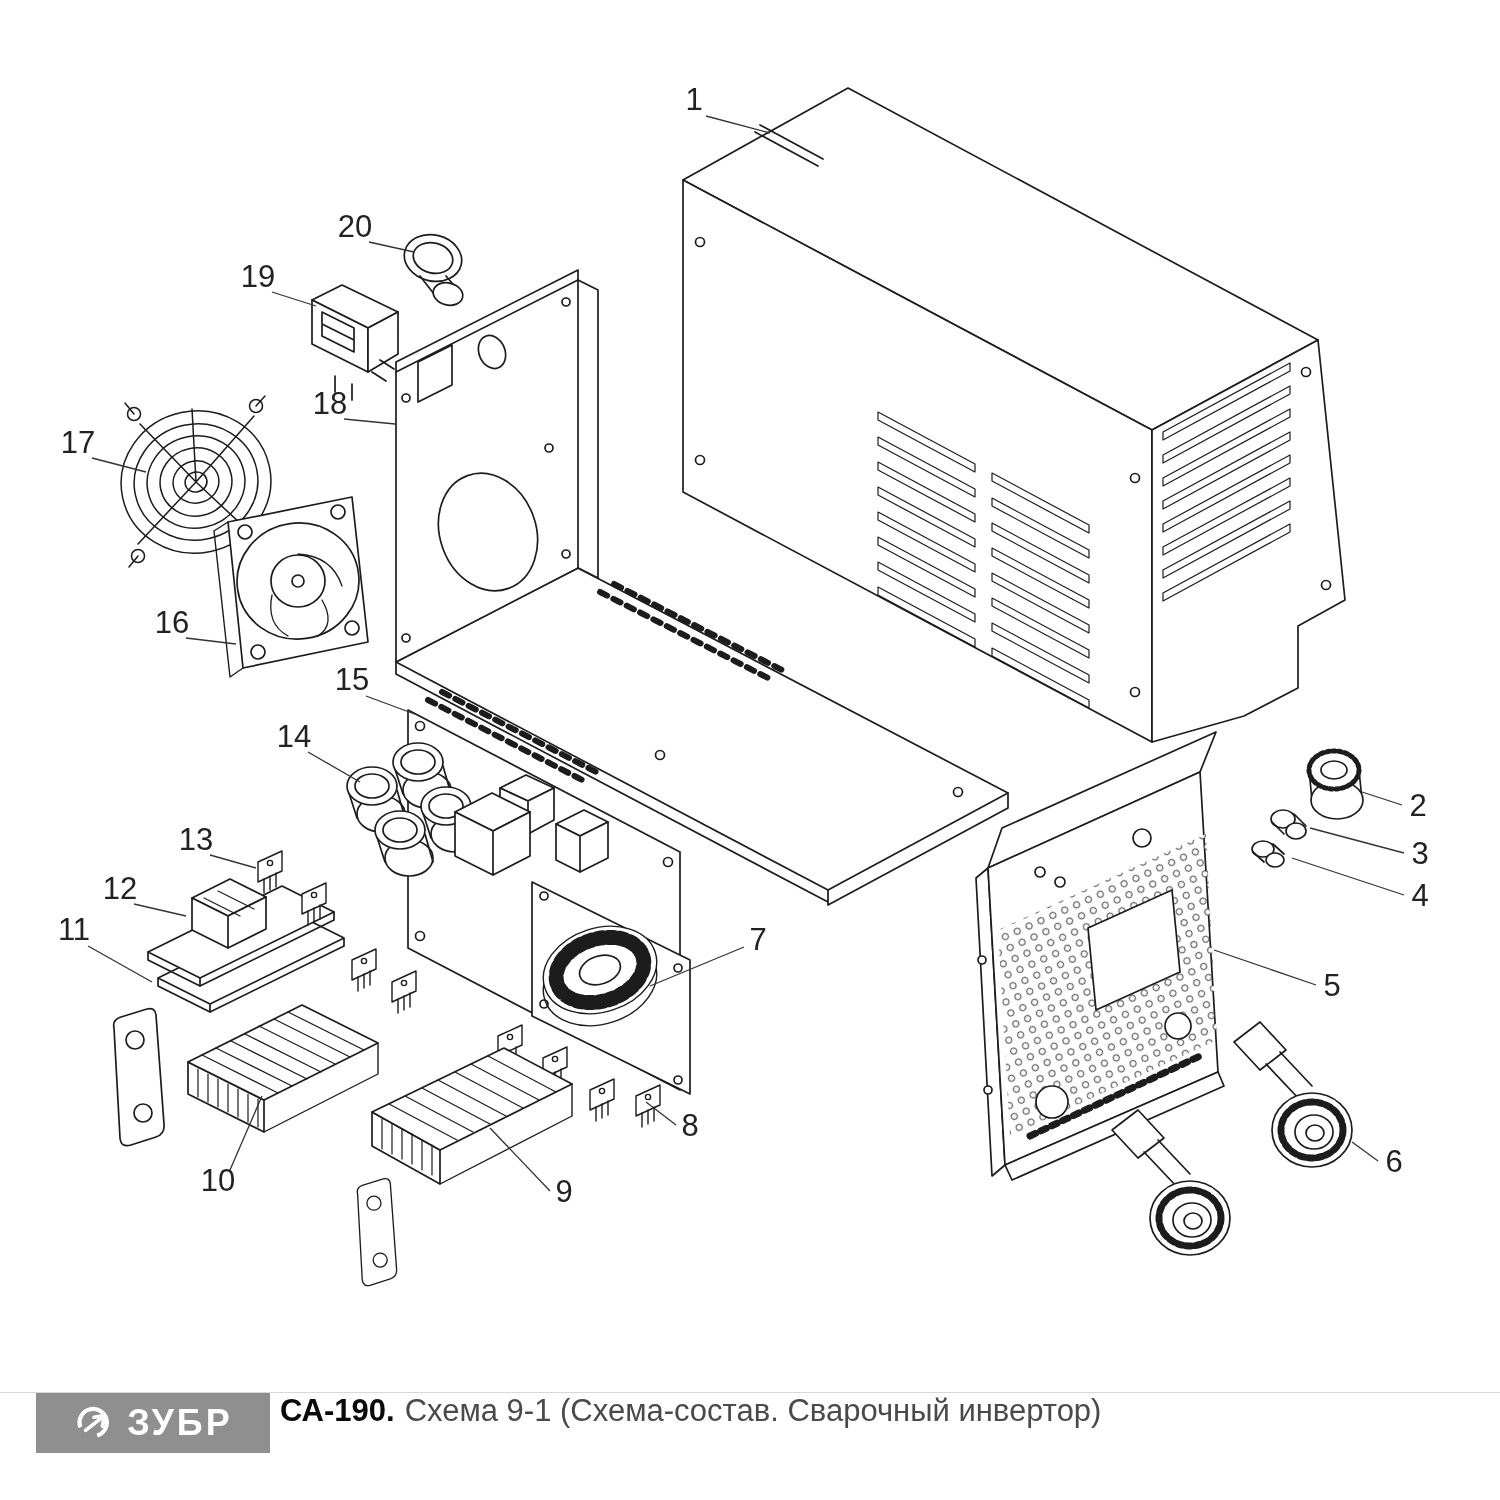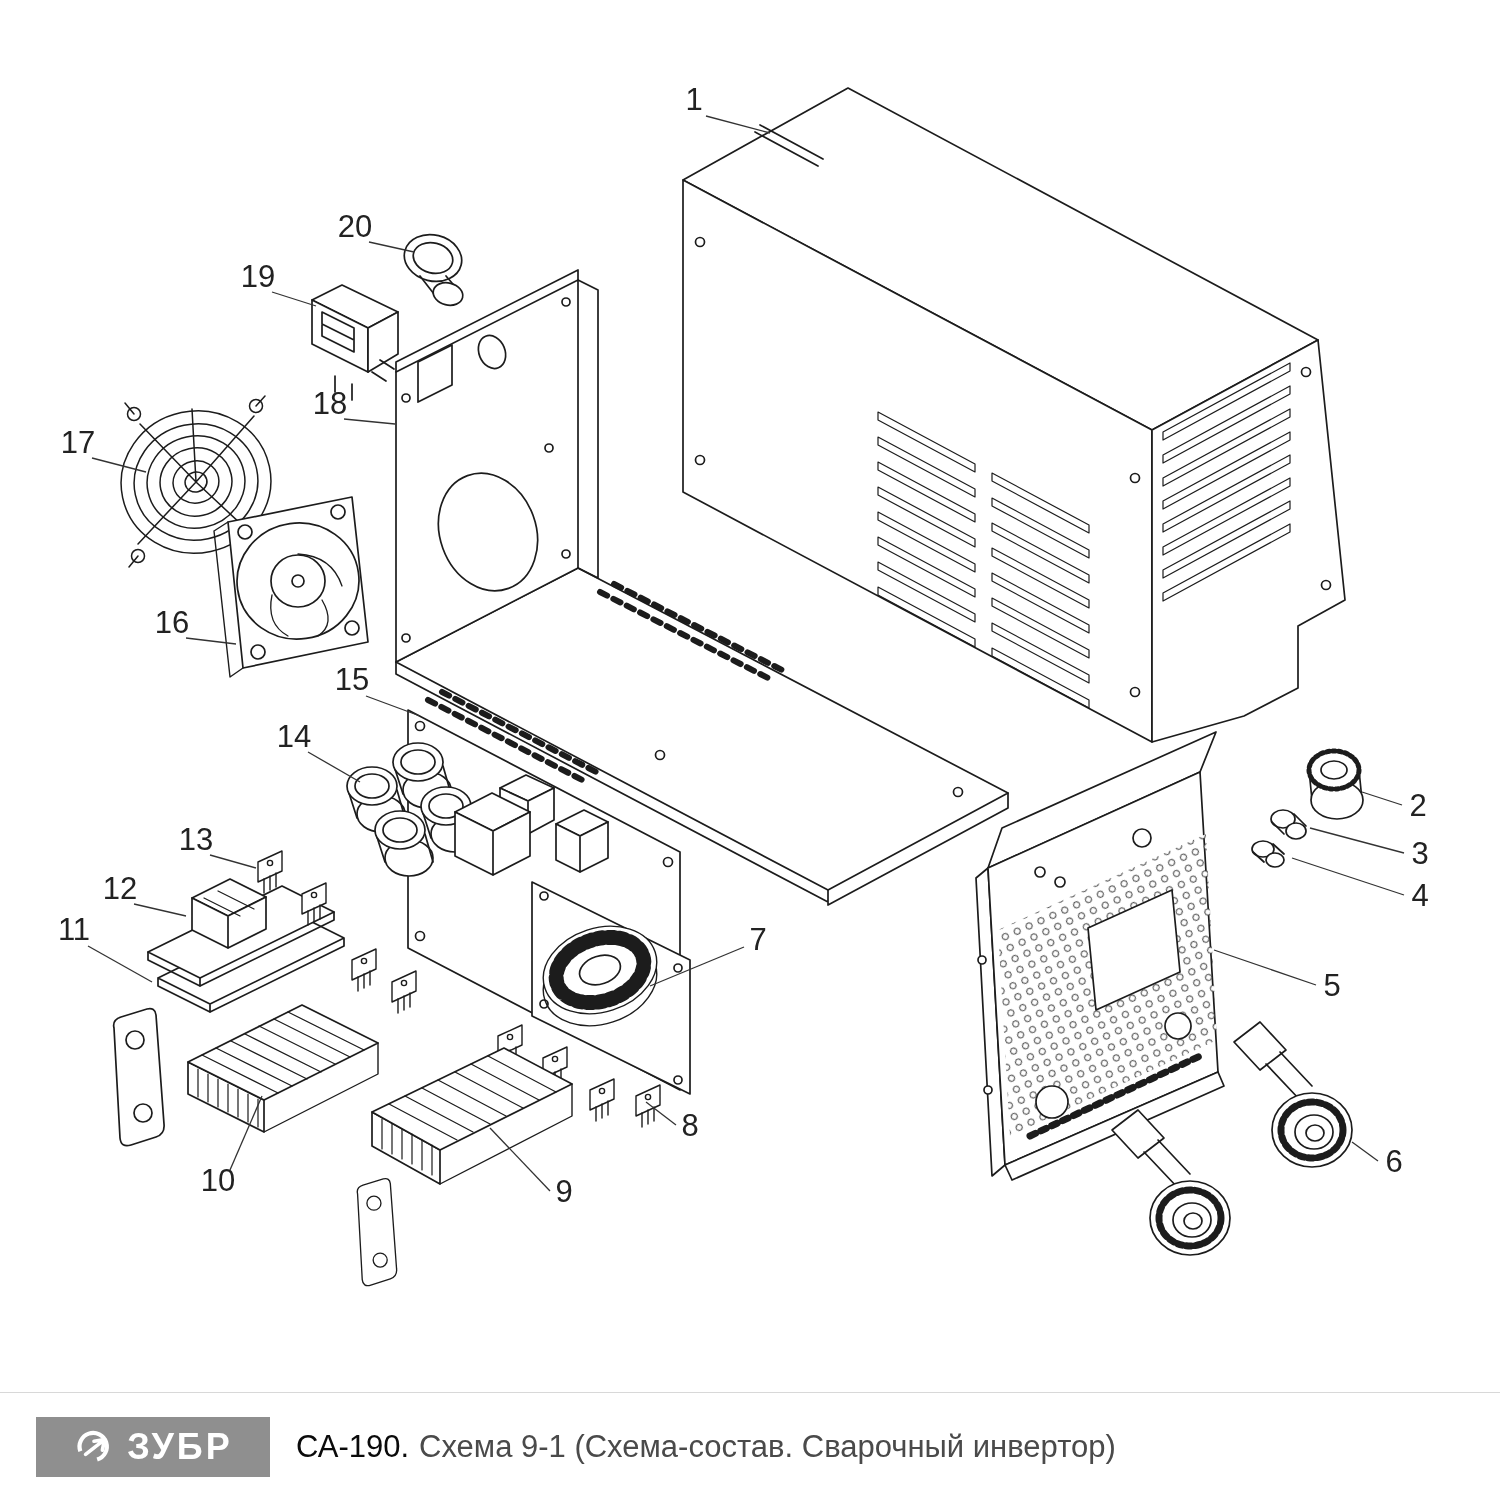--- a/index.html
+++ b/index.html
@@ -2,26 +2,26 @@
 <html><head>
 <meta charset="utf-8">
 <style>
   html,body{margin:0;padding:0;background:#fff;}
   body{width:1500px;height:1500px;font-family:"Liberation Sans",sans-serif;}
   #stage{position:relative;width:1500px;height:1500px;background:#fff;overflow:hidden;}
   #diagram{position:absolute;top:0;left:0;}
   .callout-num{font-family:"Liberation Sans",sans-serif;font-size:31px;fill:#222;}
   .leader{stroke:#333;stroke-width:1.3px;}
   .footer{position:absolute;left:0;top:1392px;width:1500px;height:108px;border-top:1px solid #d8d8d8;
-          display:flex;align-items:center;gap:26px;padding-left:36px;box-sizing:border-box;background:#fff;}
+          display:flex;gap:10px;padding-left:36px;box-sizing:border-box;background:#fff;}
   .brand-badge{background:#8f8f8f;color:#fff;height:60px;min-width:198px;display:flex;align-items:center;
                justify-content:center;gap:12px;padding:0 18px;}
   .brand-text{font-weight:700;font-size:36px;letter-spacing:3px;line-height:1;}
   .caption{font-size:31px;color:#4a4a4a;white-space:nowrap;}
-  .model{font-weight:400;color:#0a0a0a;margin-right:10px;}
+  .model{font-weight:700;color:#0a0a0a;margin-right:10px;}
 </style>
 </head>
 <body>
 
 <div id="stage">
   <svg id="diagram" width="1500" height="1392" viewBox="0 0 1500 1392" xmlns="http://www.w3.org/2000/svg">
     <defs>
       <pattern id="perf" width="13" height="12" patternUnits="userSpaceOnUse" patternTransform="rotate(-24)">
         <circle cx="4.5" cy="4.5" r="3.1" fill="#fff" stroke="#2a2a2a" stroke-width="1"></circle>
       </pattern>

